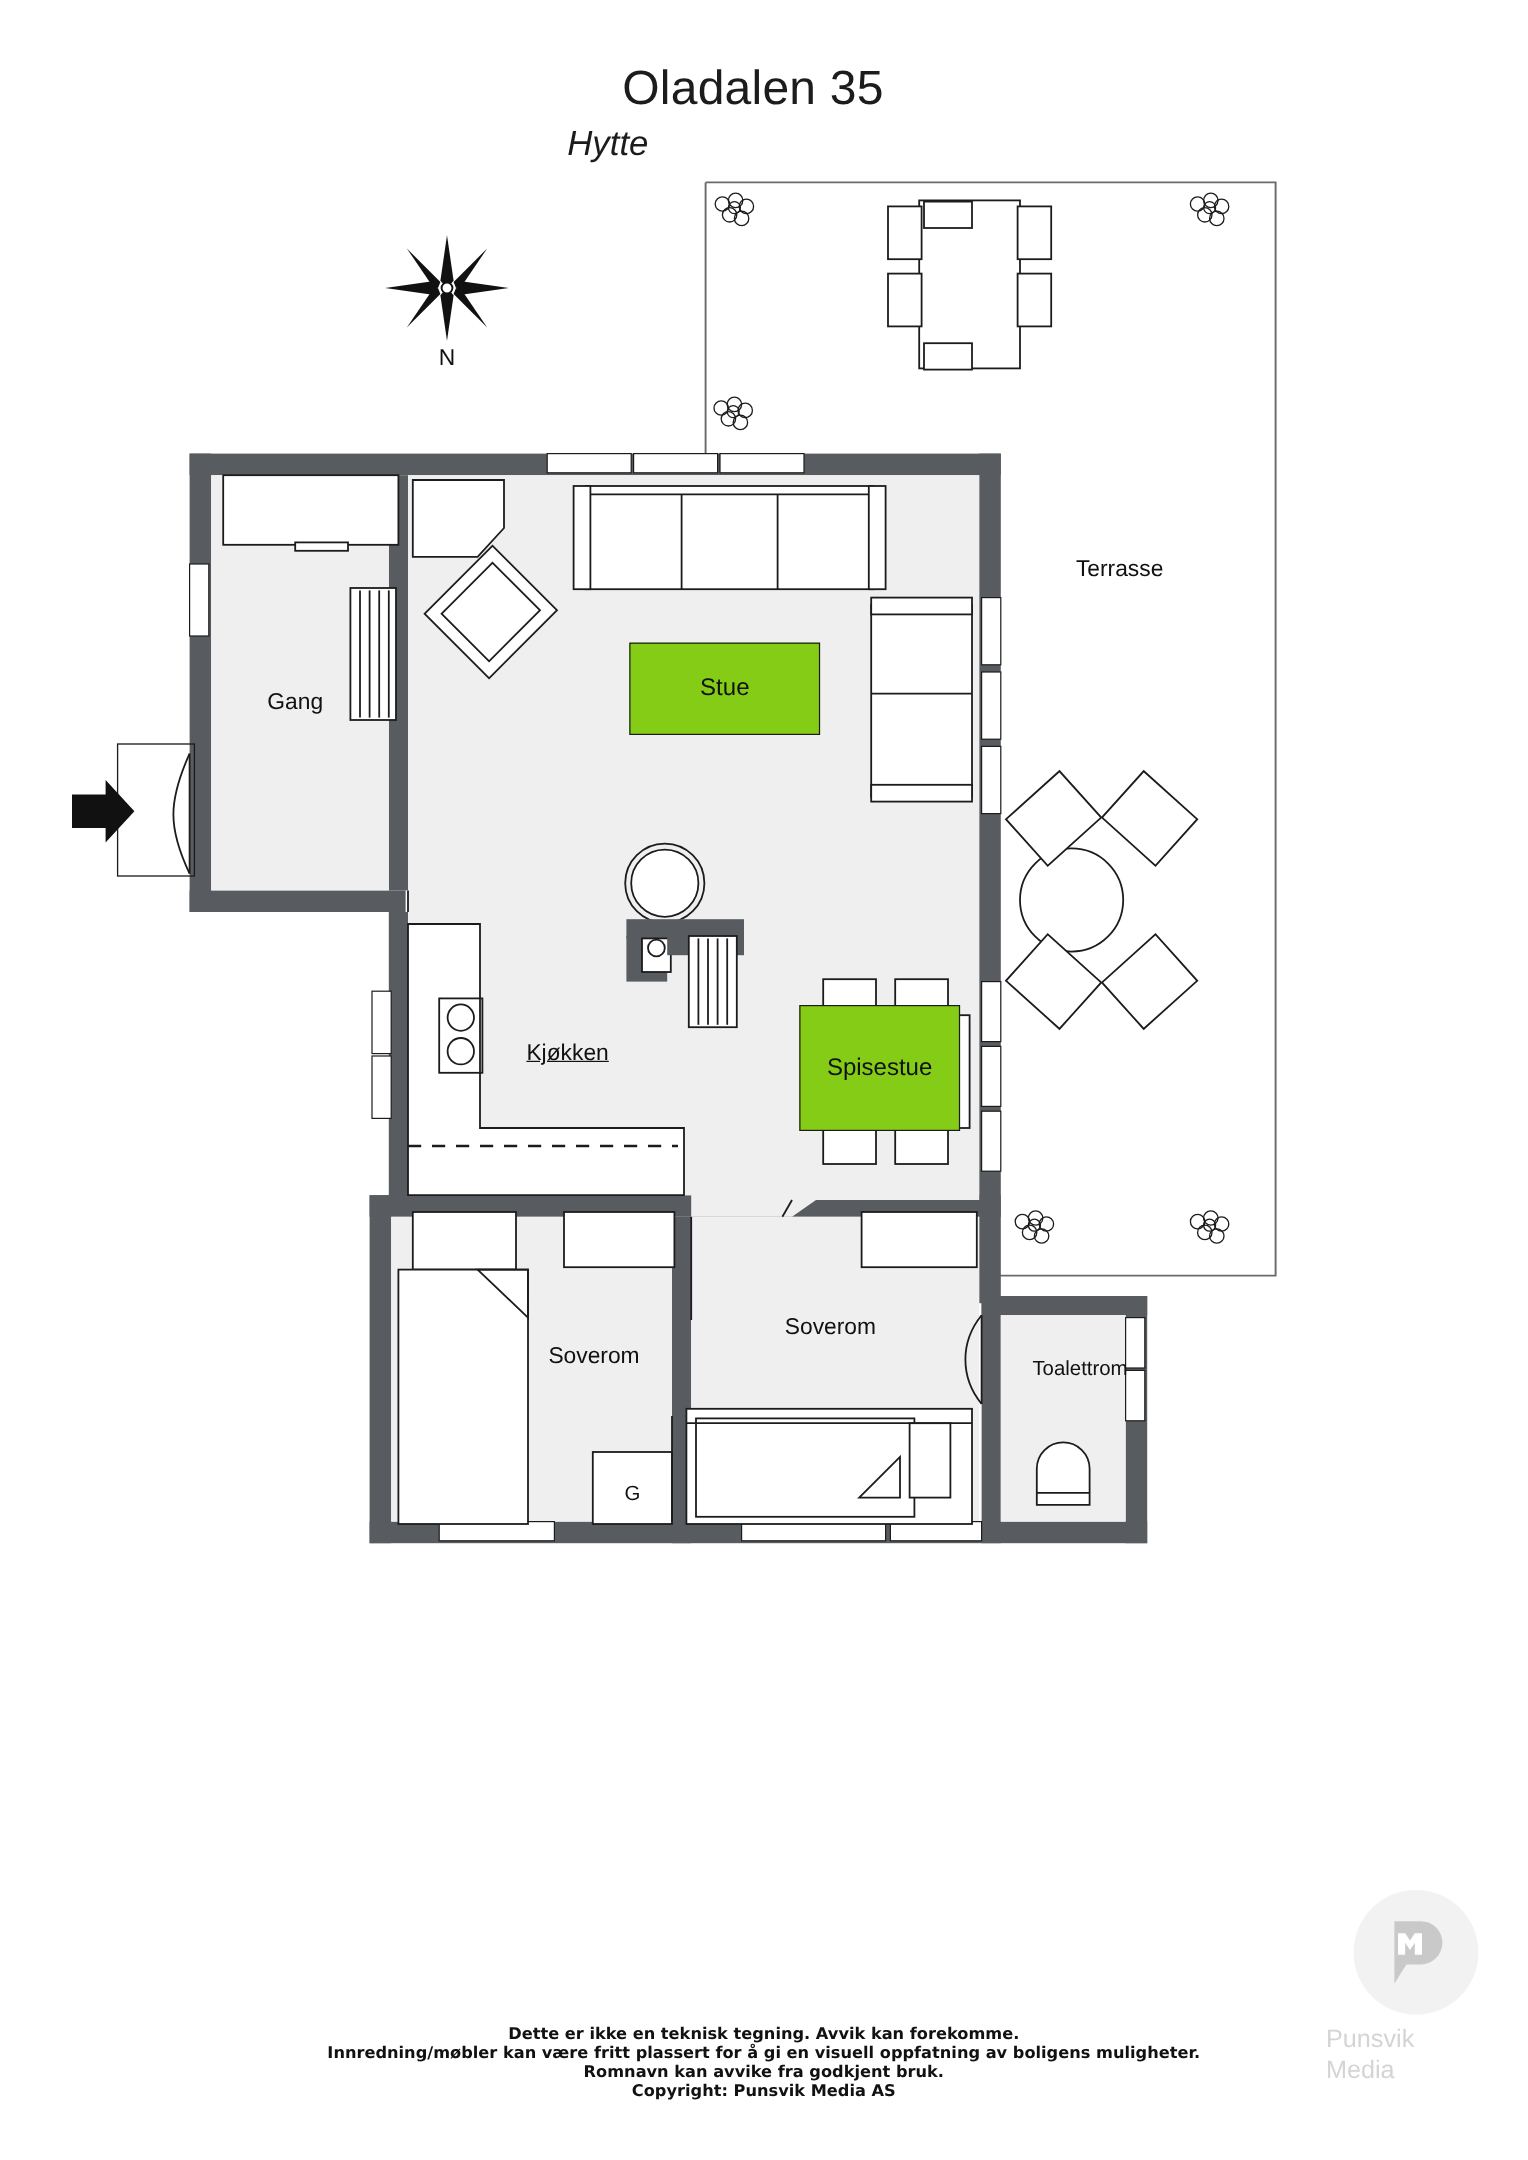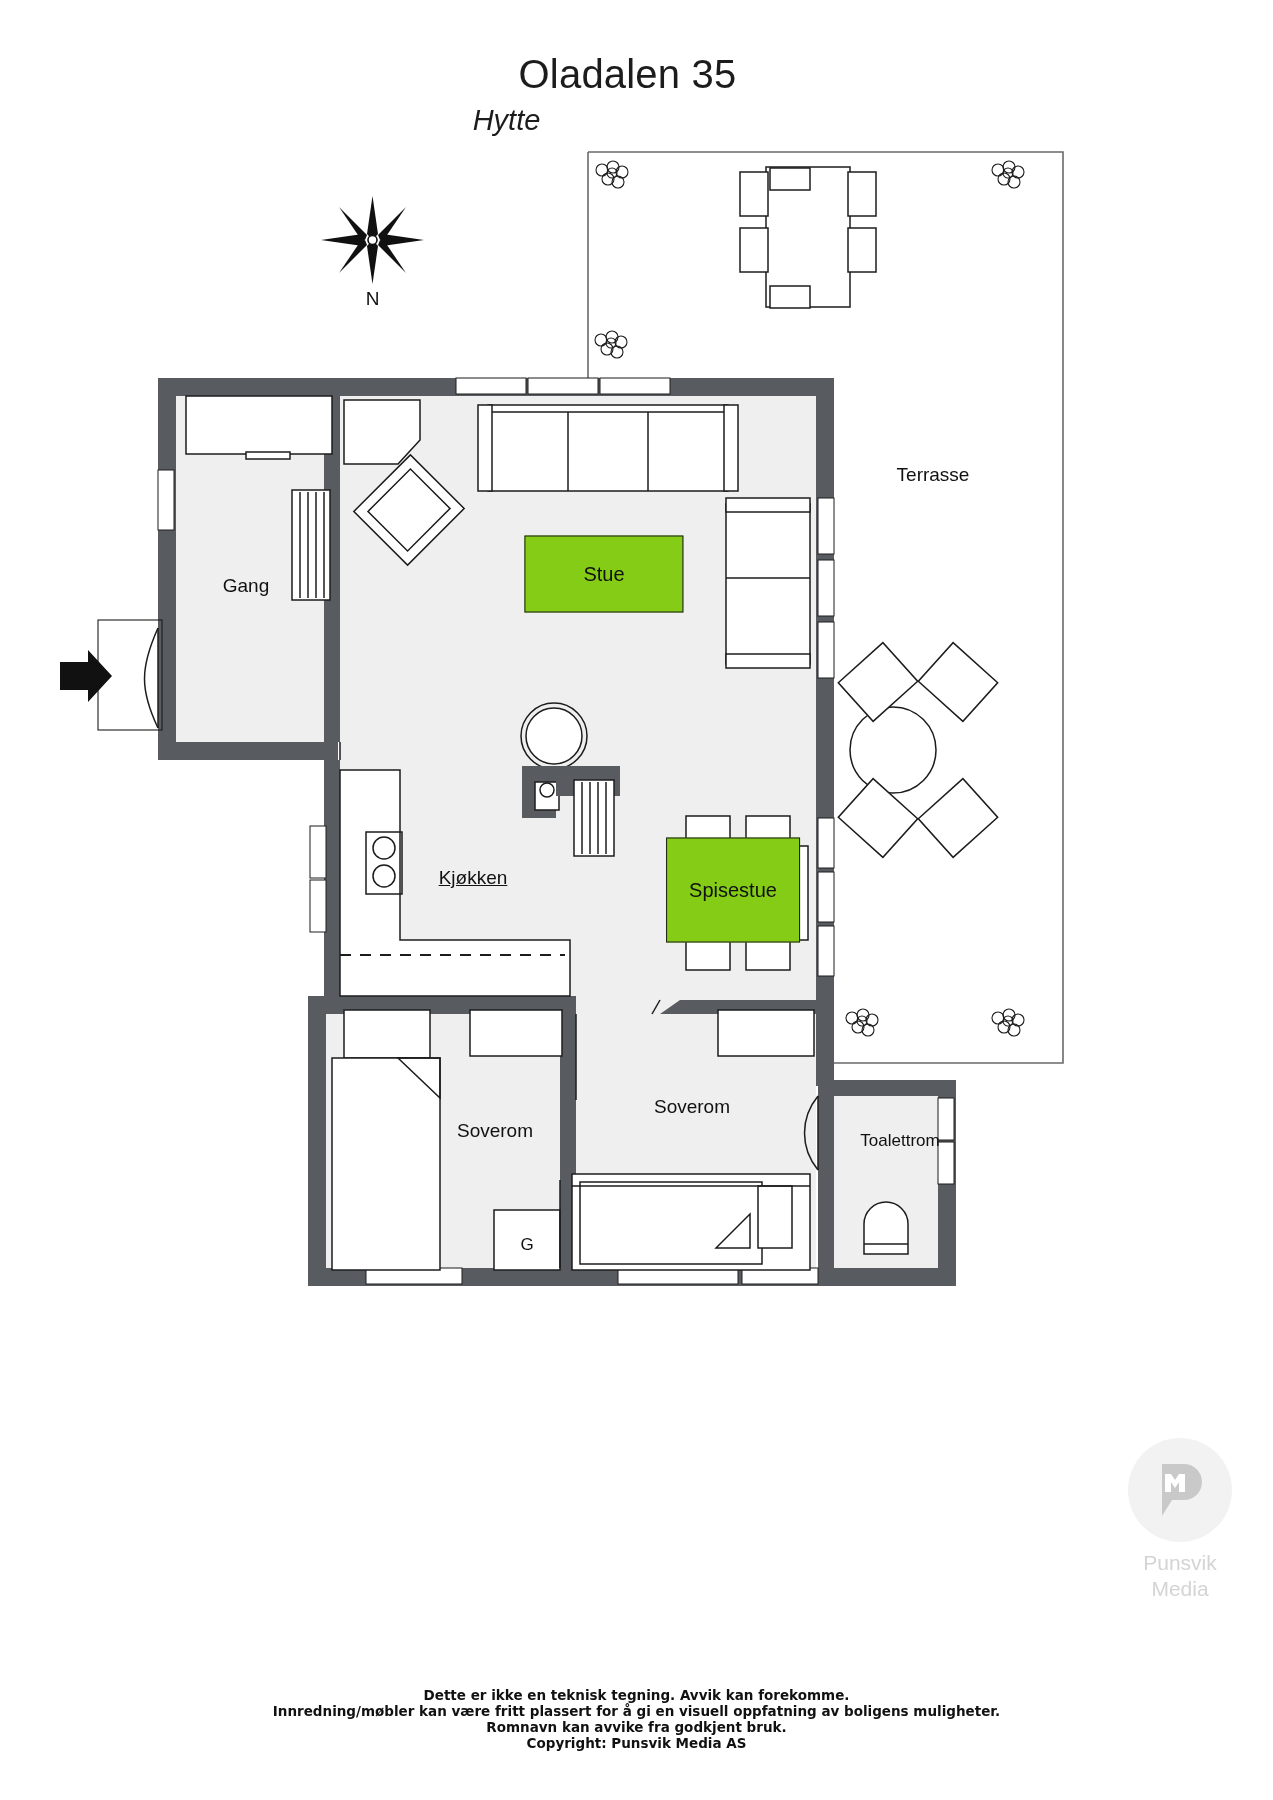--- a/index.html
+++ b/index.html
@@ -44,21 +44,21 @@
     transform: translate(-50%, -50%);
     font-family: "Liberation Sans", sans-serif;
   }
   .rlabel.boxed {
     background: #84cc16; border: 1.4px solid #1c1c1c;
     padding: 26px 58px; font-size: 20px;
   }
   .rlabel.small { font-size: 17px; }
 
   
-  .logo-wrap { position: absolute; left: 1105px; top: 1438px; width: 150px; text-align: center; }
+  .logo-wrap { position: absolute; left: 1105px; top: 1575px; width: 150px; }
   .logo-circle {
     width: 104px; height: 104px; border-radius: 50%;
     background: #f2f2f2; margin: 0 auto;
     position: relative;
   }
   .logo-circle svg { position: absolute; left: 50%; top: 50%; transform: translate(-50%,-50%); }
   .logo-text {
     margin-top: 8px; color: #d4d4d4; font-size: 21px; line-height: 1.25;
     font-family: "Liberation Sans", sans-serif;
   }

